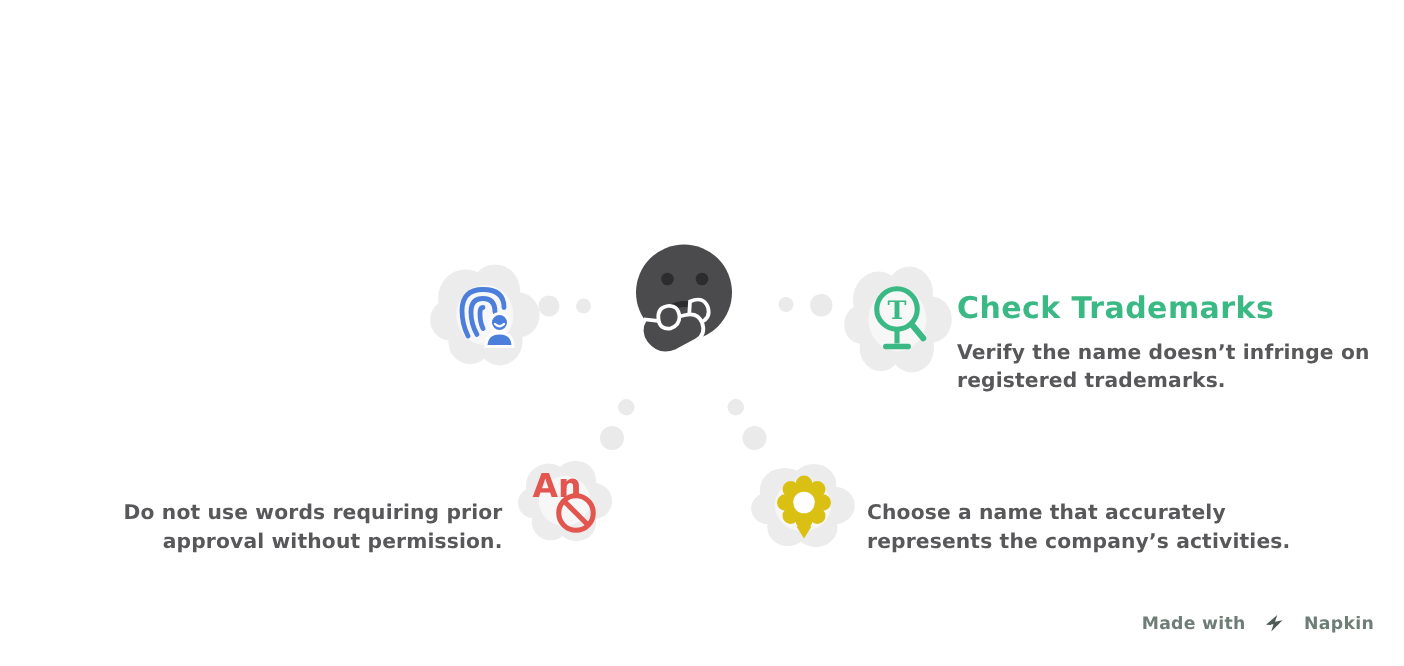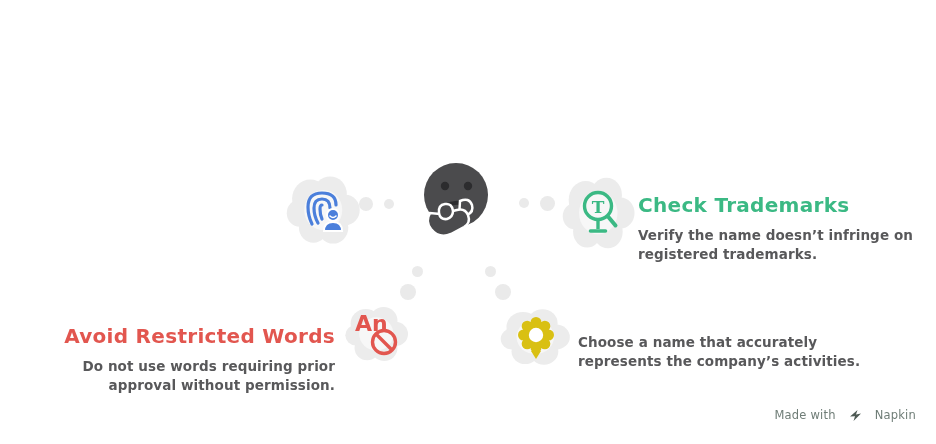--- a/index.html
+++ b/index.html
@@ -34,38 +34,37 @@
   #dot-l-big  {left:359px;top:197px;width:14px;height:14px;}
   #dot-l-small{left:384px;top:199px;width:10px;height:10px;}
   #dot-r-small{left:519px;top:198px;width:10px;height:10px;}
   #dot-r-big  {left:540px;top:196px;width:15px;height:15px;}
   #dot-bl-small{left:412px;top:266px;width:11px;height:11px;}
   #dot-bl-big {left:400px;top:284px;width:16px;height:16px;}
   #dot-br-small{left:485px;top:266px;width:11px;height:11px;}
   #dot-br-big {left:495px;top:284px;width:16px;height:16px;}
   .footer{
     position:absolute;top:408px;right:20px;display:flex;align-items:center;gap:13px;
-    font-size:11.5px;font-weight:normal;letter-spacing:.2px;color:var(--footer-gray);
+    font-size:11.5px;font-weight:bold;letter-spacing:.2px;color:var(--footer-gray);
   }
 </style>
 </head>
 <body>
 
 <div class="canvas">
 
 
 
   <div class="section tr">
     <div class="h" style="color: rgb(59, 185, 132);">Check Trademarks</div>
     <div class="b">Verify the name doesn’t infringe on
 registered trademarks.</div>
   </div>
 
   <div class="section bl">
-    <div class="h" style="color: rgb(226, 86, 79);">Avoid Restricted Words</div>
     <div class="b">Do not use words requiring prior
 approval without permission.</div>
   </div>
 
   <div class="section br">
     <div class="b">Choose a name that accurately
 represents the company’s activities.</div>
   </div>
 
   <div class="dot" id="dot-l-big"></div>

